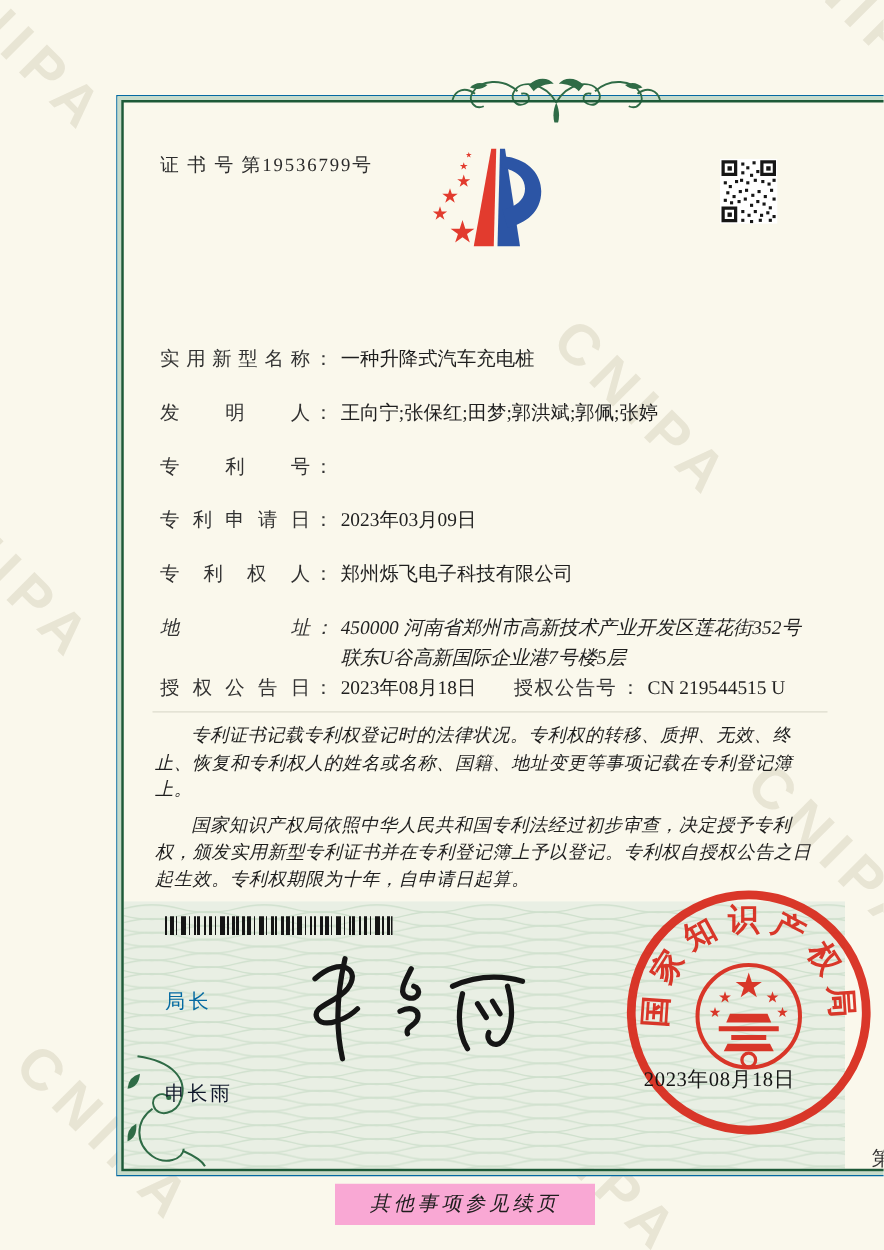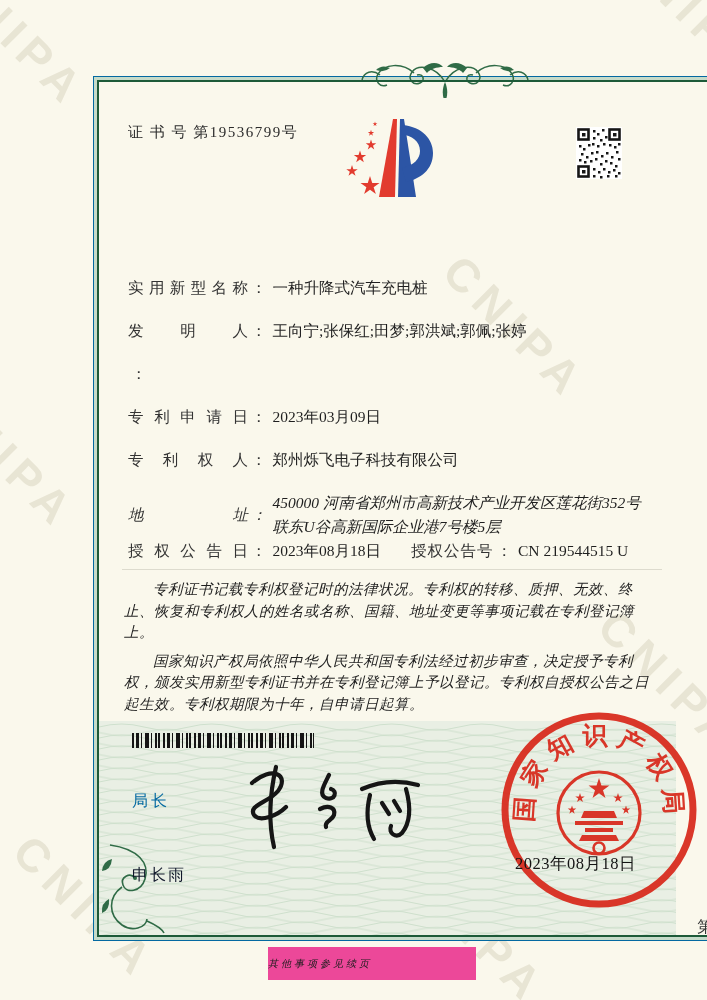--- a/index.html
+++ b/index.html
@@ -21,21 +21,21 @@
   .cert-no{position:absolute;left:34px;top:46px;font-size:15px;letter-spacing:1.5px;color:#2b2b2b;}
 
   .logo{position:absolute;left:246px;top:38px;}
   .qr{position:absolute;left:482px;top:50px;}
 
   .title{position:absolute;left:0;top:143px;width:100%;text-align:center;
          font-size:35px;letter-spacing:6px;color:#141414;}
 
   
   .fields{position:absolute;left:34px;top:199px;width:532px;font-size:15.5px;line-height:24px;color:#262626;}
-  .frow{display:flex;align-items:center;margin-bottom:19px;}
+  .frow{display:flex;align-items:flex-start;margin-bottom:19px;}
   .frow.tight{margin-bottom:0;font-style:italic;}
   .flabel{display:inline-block;width:120px;text-align:justify;text-align-last:justify;flex:none;color:#333;}
   .fcolon{flex:none;margin:0 6px 0 3px;color:#333;}
   .fvalue{color:#1f1f1f;}
   .pair2{margin-left:30px;display:flex;}
   .pair2 .flabel2{flex:none;color:#333;letter-spacing:1px;}
 
   .divider{position:absolute;left:28px;top:492px;width:540px;border-top:1px solid rgba(90,88,70,0.18);}
 
   .legal{position:absolute;left:30px;top:502px;width:534px;font-size:14.5px;line-height:21.5px;
@@ -62,22 +62,22 @@
   .seal-date{position:absolute;left:421px;top:776px;width:150px;font-size:16.5px;
              color:#141414;letter-spacing:0.5px;}
 
   .page-num{position:absolute;left:0;top:840px;width:100%;text-align:right;
             font-size:16px;letter-spacing:1px;color:#333;}
 
   .corner{position:absolute;bottom:6px;}
   .corner.l{left:6px;} .corner.r{right:6px;}
   .top-orn{position:absolute;left:50%;top:-19px;transform:translateX(-50%);}
 
-  .note-box{position:absolute;left:268px;top:947px;width:208px;height:33px;background:#ec4899;
-            text-align:left;line-height:33px;font-size:10px;font-style:italic;
+  .note-box{position:absolute;left:268px;top:947px;width:208px;height:33px;background:#f9a8d4;
+            text-align:center;line-height:33px;font-size:16px;font-style:italic;
             letter-spacing:3px;color:#1d1d1d;}
 </style>
 </head>
 <body>
 
 <div class="page">
 
   <span class="wm" style="left:-75px;top:8px">CNIPA</span>
   <span class="wm" style="left:600px;top:-18px">CNIPA</span>
   <span class="wm" style="left:425px;top:300px">CNIPA</span>
@@ -181,20 +181,21 @@
         <span class="flabel">实用新型名称</span>
           <span class="fcolon">：</span>
         <span class="fvalue">一种升降式汽车充电桩</span>
       </div>
       <div class="frow">
         <span class="flabel">发明人</span>
           <span class="fcolon">：</span>
         <span class="fvalue">王向宁;张保红;田梦;郭洪斌;郭佩;张婷</span>
       </div>
       <div class="frow">
+        <span class="flabel">专利号</span>
           <span class="fcolon">：</span>
       </div>
       <div class="frow">
         <span class="flabel">专利申请日</span>
           <span class="fcolon">：</span>
         <span class="fvalue">2023年03月09日</span>
       </div>
       <div class="frow">
         <span class="flabel">专利权人</span>
           <span class="fcolon">：</span>

